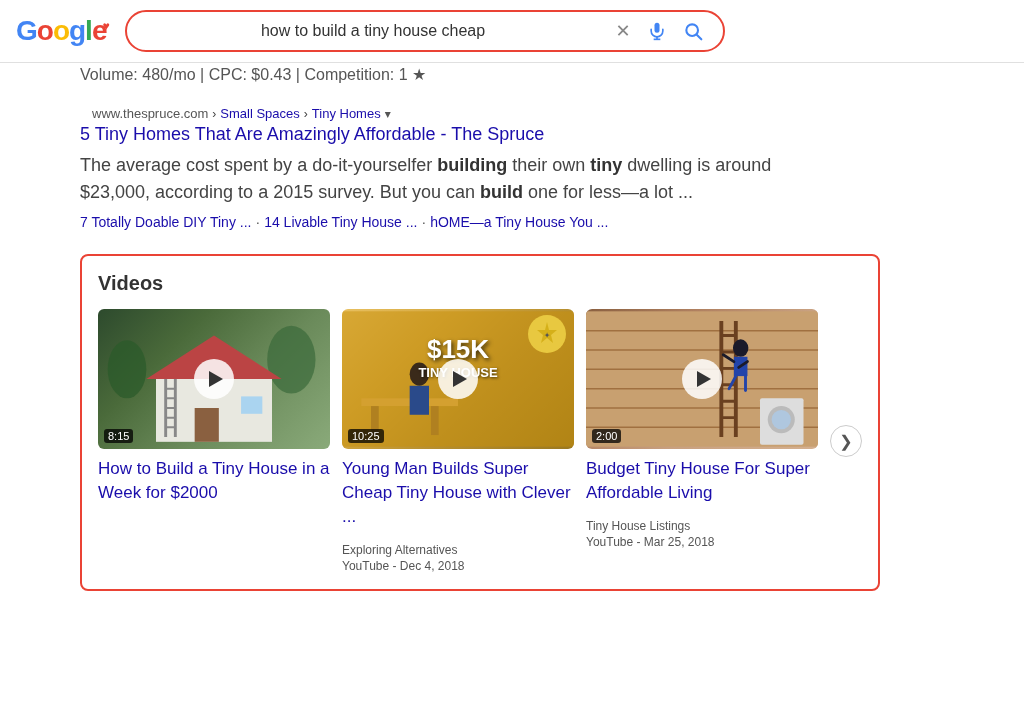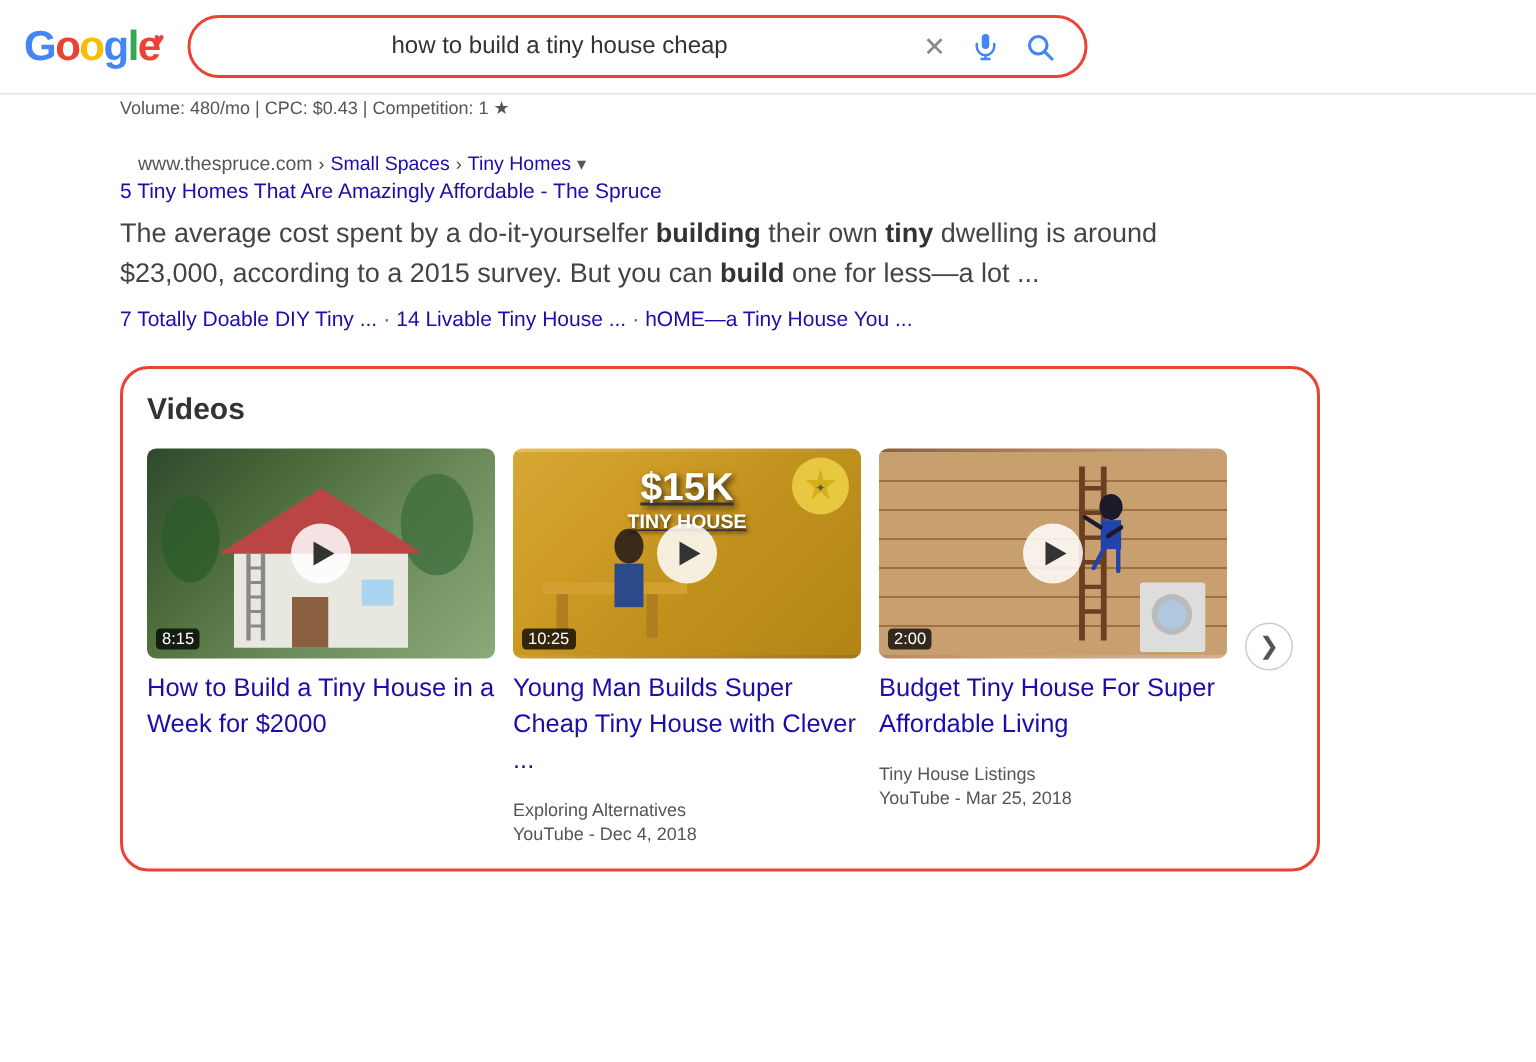--- a/index.html
+++ b/index.html
@@ -88,21 +88,21 @@
     .clear-icon-btn {
       cursor: pointer;
       color: #888;
       font-size: 18px;
       background: none;
       border: none;
       padding: 0 4px;
     }
 
     .volume-info {
-      font-size: 12px;
+      font-size: 16px;
       color: #555;
       padding: 2px 16px 6px 80px;
     }
 
     
     .main {
       padding: 16px 80px;
     }
 
     
@@ -125,21 +125,21 @@
       font-size: 12px;
     }
 
     .result-url .dropdown-icon {
       color: #555;
       font-size: 12px;
       cursor: pointer;
     }
 
     .result-title {
-      font-size: 14px;
+      font-size: 18px;
       color: #1a0dab;
       text-decoration: none;
       cursor: pointer;
       display: block;
       margin-bottom: 6px;
       line-height: 1.3;
     }
 
     .result-description {
       font-size: 18px;
@@ -168,21 +168,21 @@
     }
 
     .result-link-sep {
       color: #555;
       margin: 0 4px;
     }
 
     
     .videos-section {
       border: 2px solid #EA4335;
-      border-radius: 19px;
+      border-radius: 8px;
       padding: 16px;
       margin-top: 24px;
       max-width: 800px;
     }
 
     .videos-title {
       font-size: 20px;
       font-weight: bold;
       color: #333;
       margin-bottom: 14px;
@@ -406,21 +406,21 @@
             <rect x="0" y="0" width="240" height="140" fill="#c8900a" opacity="0.5"></rect>
 
             <rect x="20" y="90" width="100" height="8" fill="#d4a030"></rect>
             <rect x="30" y="98" width="8" height="30" fill="#b08020"></rect>
             <rect x="92" y="98" width="8" height="30" fill="#b08020"></rect>
 
             <ellipse cx="80" cy="65" rx="10" ry="12" fill="#3a2a1a"></ellipse>
             <rect x="70" y="77" width="20" height="30" fill="#2a4a8a"></rect>
           </svg>
 
-          <div style="position:absolute;top:10px;left:0;right:0;text-align:center;text-decoration:underline;">
+          <div style="position:absolute;top:25px;left:0;right:0;text-align:center;">
             <div style="font-size:26px;font-weight:900;color:#fff;text-shadow:2px 2px 4px rgba(0,0,0,0.7);">$15K</div>
             <div style="font-size:13px;font-weight:bold;color:#fff;text-shadow:1px 1px 3px rgba(0,0,0,0.7);">TINY HOUSE</div>
           </div>
 
           <div style="position:absolute;top:6px;right:8px;width:38px;height:38px;background:#e8c840;border-radius:50%;display:flex;align-items:center;justify-content:center;">
             <svg width="28" height="28" viewBox="0 0 28 28">
               <path d="M14 2 L16 10 L24 10 L18 15 L20 23 L14 18 L8 23 L10 15 L4 10 L12 10 Z" fill="#c8a000" opacity="0.6"></path>
               <text x="14" y="18" text-anchor="middle" font-size="8" fill="#555">✦</text>
             </svg>
           </div>

